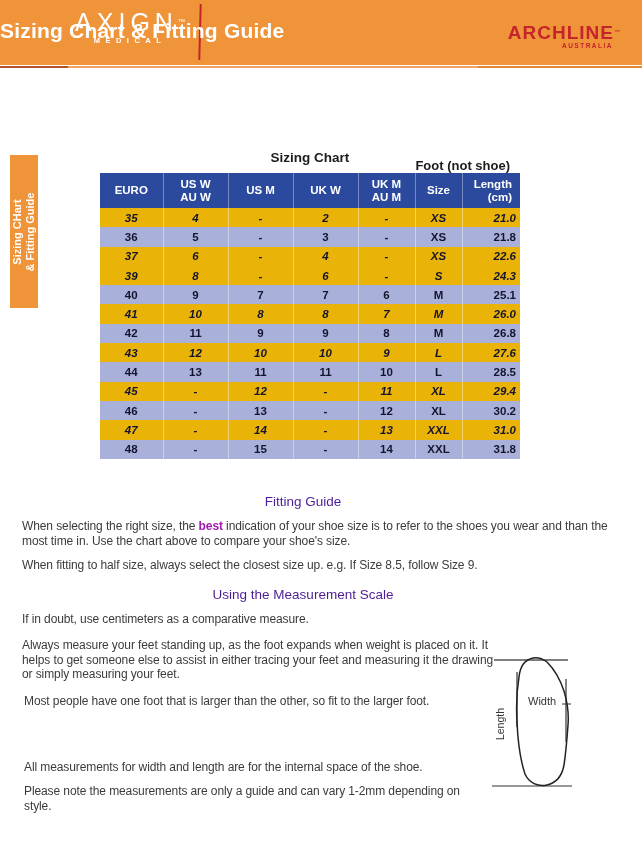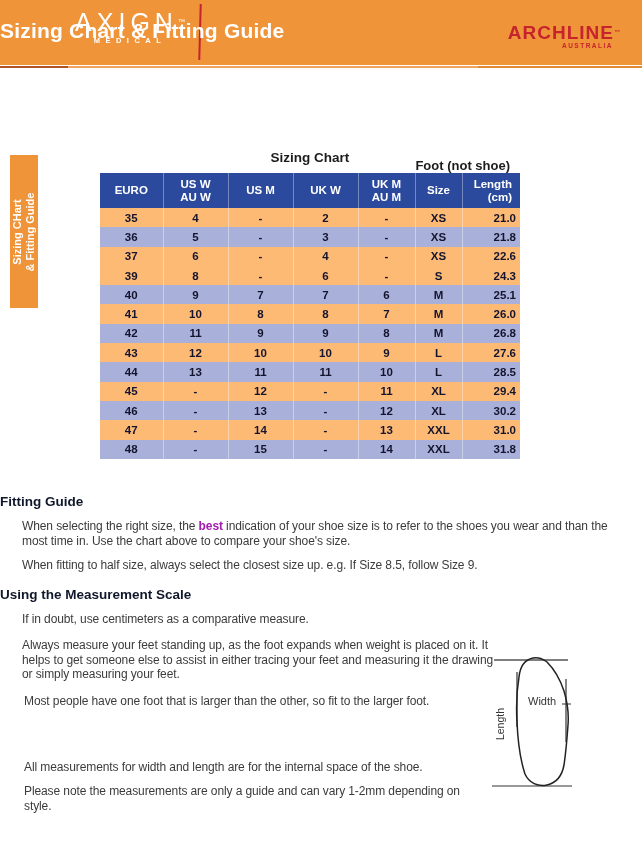--- a/index.html
+++ b/index.html
@@ -35,26 +35,26 @@
     font-size:13px;font-weight:bold;color:#1c1c1c;}
   table.sizing{position:absolute;left:100px;top:173px;width:420px;border-collapse:collapse;
     table-layout:fixed;}
   table.sizing th{background:#2B4A9D;color:#fff;font-size:11.5px;font-weight:bold;
     height:35px;vertical-align:middle;text-align:center;padding:0;
     border-right:1px solid rgba(255,255,255,.35);line-height:13px;}
   table.sizing th:last-child{border-right:none;text-align:right;padding-right:8px;}
   table.sizing td{font-size:11.5px;font-weight:600;color:#14142e;text-align:center;
     height:19.3px;padding:0;border-right:1px solid rgba(255,255,255,.4);}
   table.sizing td:last-child{text-align:right;padding-right:4px;border-right:none;}
-  table.sizing tr.odd td{background:#fdba74;}
+  table.sizing tr.odd td{background:#eab308;font-style:italic;}
   table.sizing tr.even td{background:#A9B1DB;}
 
   
-  .sec-title{position:absolute;left:0;width:606px;
-    font-size:13.5px;font-weight:bold;color:#0f172a;}
+  .sec-title{position:absolute;left:0;width:606px;text-align:center;
+    font-size:13.5px;font-weight:normal;color:#4c1d95;}
   .para{position:absolute;font-size:12px;color:#3b3b3b;line-height:14.5px;letter-spacing:-.1px;}
   .para b{color:#a21caf;}
 
   
   .foot-diagram{position:absolute;left:480px;top:627px;}
   .foot-diagram text{font-family:"Liberation Sans",sans-serif;fill:#333;}
 </style>
 </head>
 <body>
 

